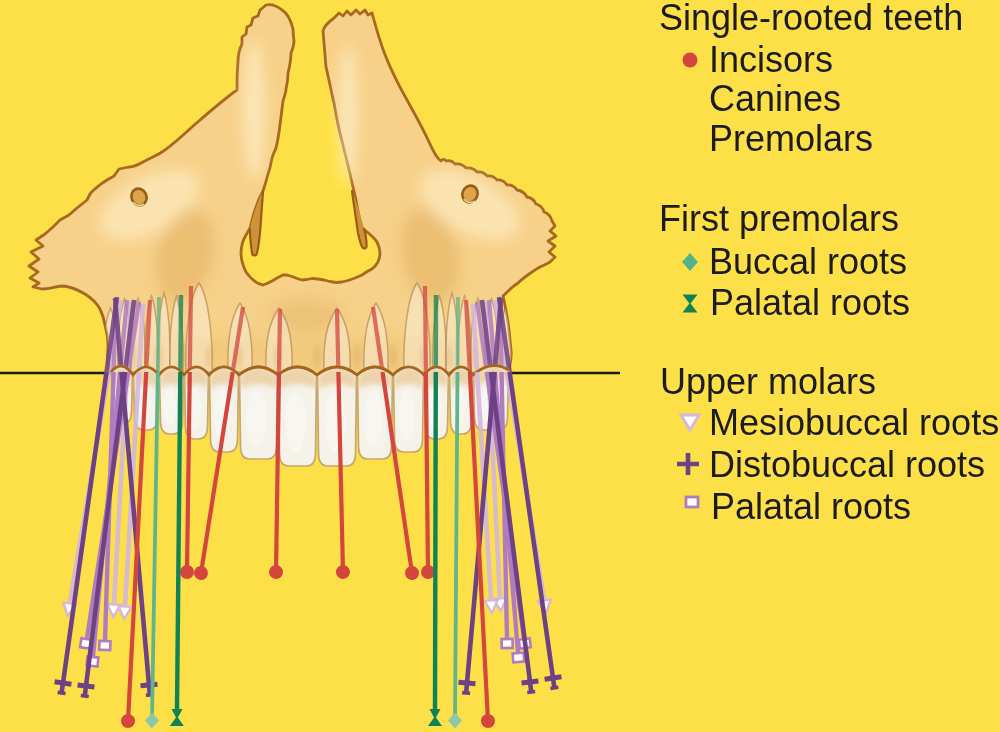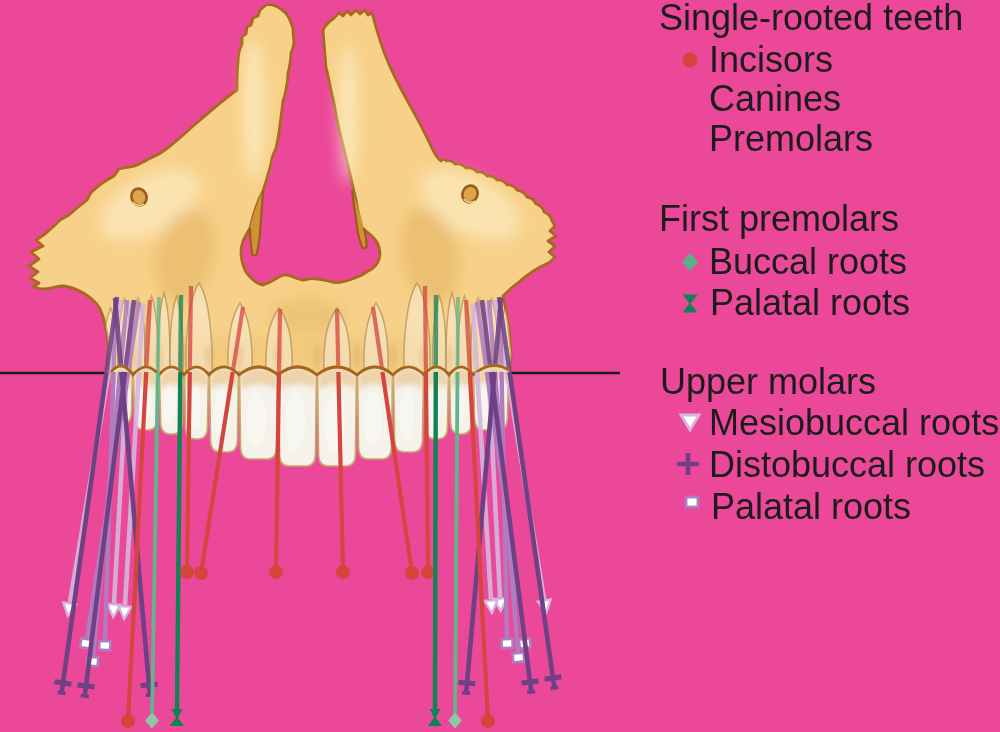--- a/index.html
+++ b/index.html
@@ -1,15 +1,15 @@
 <!DOCTYPE html>
 <html><head><meta charset="utf-8">
 <style>
 html,body{margin:0;padding:0;background:#ffffff;}
-#wrap{position:relative;width:1000px;height:732px;overflow:hidden;background:#ec4899;}
+#wrap{position:relative;width:1000px;height:732px;overflow:hidden;background:#fde047;}
 </style></head>
 <body>
 <div id="wrap">
 <svg width="1000" height="732" viewBox="0 0 1000 732">
 <defs>
 <filter id="soft" x="-40%" y="-40%" width="180%" height="180%">
           <feGaussianBlur stdDeviation="7"></feGaussianBlur>
         </filter>
 <filter id="soft2" x="-30%" y="-30%" width="160%" height="160%">
           <feGaussianBlur stdDeviation="2.5"></feGaussianBlur>

